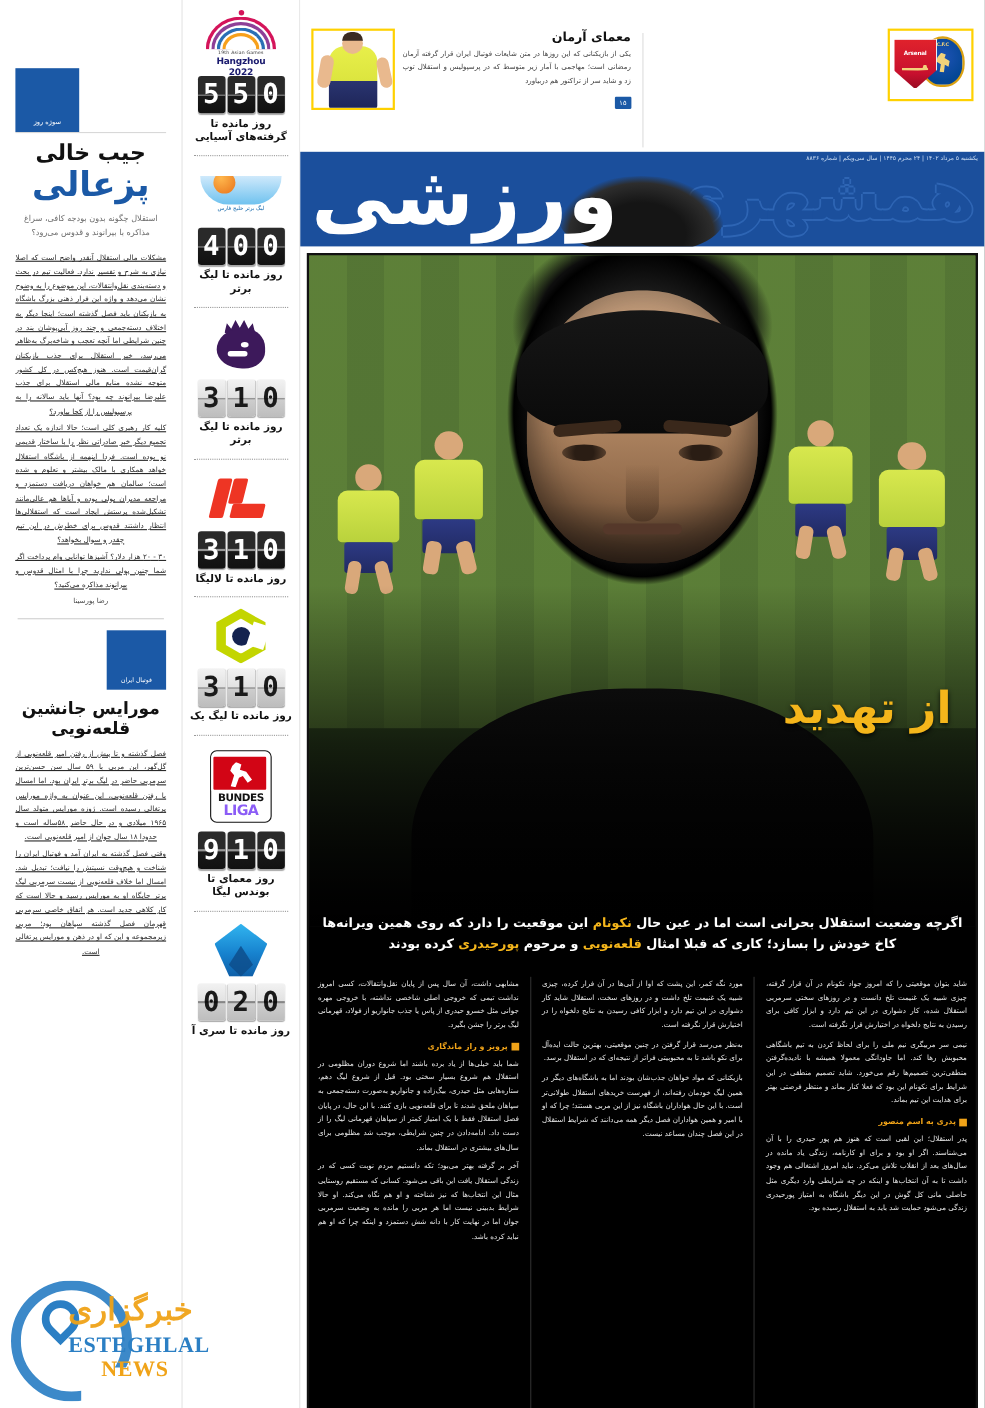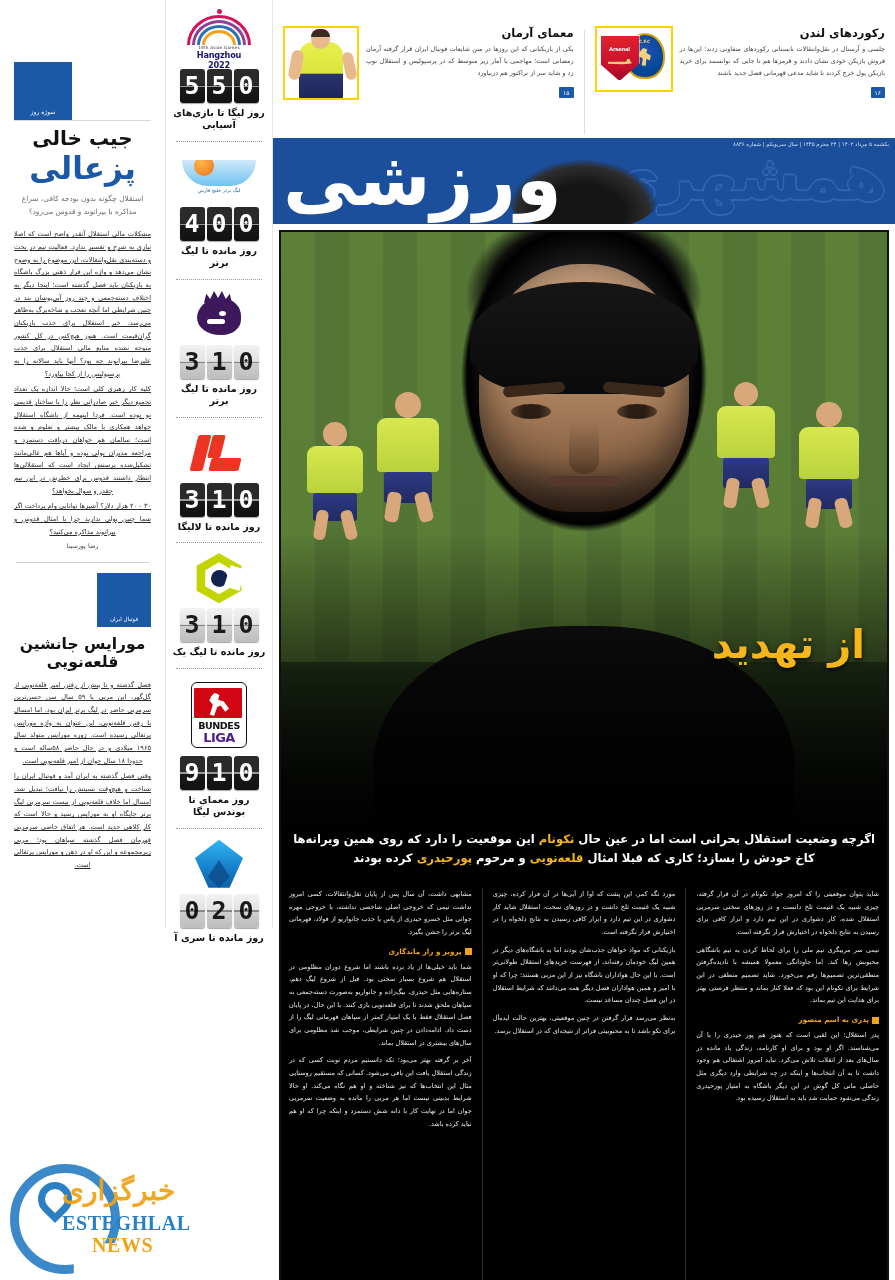--- a/index.html
+++ b/index.html
@@ -52,21 +52,21 @@
     display:flex;align-items:flex-end;justify-content:center;
     color:#fff;font-size:5.6px;padding-bottom:5px;box-sizing:border-box;
   }
   .lc-title2{
     text-align:center;font-size:15.5px;font-weight:bold;color:#111;
     line-height:1.18;margin:8px 0 7px 0;letter-spacing:-.4px;
   }
 
   
   .rail{
-    position:absolute;left:165px;top:0;width:108px;height:928px;
+    position:absolute;left:165px;top:0;width:108px;height:1280px;
     background:#fff;border-right:1px solid #e4e4e4;border-left:1px solid #e4e4e4;
     box-sizing:border-box;padding:6px 4px;
   }
   .cd-block{padding:6px 2px 7px 2px;text-align:center;}
   .cd-sep{
     border-top:1.6px dotted #9a9a9a;margin:2px 6px;height:0;
   }
   .cd-logo{height:54px;display:flex;align-items:center;justify-content:center;margin-bottom:2px;}
   .digits{display:flex;gap:2px;justify-content:center;margin:3px 0 4px 0;}
   .dg{
@@ -153,21 +153,21 @@
     transform:rotate(18deg);}
   .bl-top{
     width:52px;height:34px;background:#d20515;margin:0 auto;border-radius:3px;
     position:relative;border:2px solid #fff;box-sizing:border-box;
   }
   .bl-fig{position:absolute;left:14px;top:5px;width:22px;height:23px;
     background:#fff;clip-path:polygon(30% 0%,52% 10%,46% 30%,72% 38%,96% 70%,78% 82%,
     58% 55%,42% 62%,28% 100%,8% 96%,22% 52%,6% 34%,14% 16%);}
   .bl-t1{font-size:9.5px;font-weight:bold;color:#111;text-align:center;
     letter-spacing:-.4px;direction:ltr;line-height:1.05;margin-top:1px;}
-  .bl-t2{font-size:13px;font-weight:bold;color:#4c1d95;text-align:center;
+  .bl-t2{font-size:13px;font-weight:bold;color:#8b5cf6;text-align:center;
     letter-spacing:-.6px;direction:ltr;line-height:1;}
   .bl-frame{border:1.6px solid #111;border-radius:6px;padding:3px 2px;width:56px;margin:0 auto;box-sizing:border-box;}
 
   
   .sa-logo{width:48px;height:48px;position:relative;}
   .sa-a{
     position:absolute;inset:0;
     background:linear-gradient(180deg,#31b4ef 0%,#1783cf 55%,#0f5fa8 100%);
     clip-path:polygon(50% 0%,100% 38%,72% 100%,28% 100%,0% 38%);
   }
@@ -442,21 +442,21 @@
           </div>
           <div class="ag-t1">19th Asian Games</div>
           <div class="ag-t2">Hangzhou 2022</div>
         </div>
       </div>
       <div class="digits">
         <span class="dg">0</span>
         <span class="dg">5</span>
         <span class="dg">5</span>
       </div>
-      <div class="cd-label">روز لیگا تا بازی‌های آسیایی</div>
+      <div class="cd-label">روز مانده تا گرفته‌های آسیایی</div>
     </div>
     <div class="cd-sep"></div>
 
     <div class="cd-block">
       <div class="cd-logo">
         <div class="pg-logo">
           <div class="pg-wave">
             <div class="pg-ball"></div>
           </div>
           <div class="pg-txt">لیگ برتر خلیج فارس</div>
@@ -555,25 +555,20 @@
         <span class="dg light">2</span>
         <span class="dg light">0</span>
       </div>
       <div class="cd-label">روز مانده تا سری آ</div>
     </div>
   </div>
 
   <div class="topstrip">
 
     <div class="ts-item">
-      <div class="ts-txt">
-        <div class="ts-h">رکوردهای لندن</div>
-        <p class="ts-p">چلسی و آرسنال در نقل‌وانتقالات تابستانی رکوردهای متفاوتی زدند؛ این‌ها در فروش بازیکن خودی نشان دادند و قرمزها هم تا جایی که توانستند برای خرید بازیکن پول خرج کردند تا شاید مدعی قهرمانی فصل جدید باشند</p>
-        <span class="ts-page">۱۶</span>
-      </div>
       <div class="badge-pair">
         <div class="crest che">
           <div class="crest-shape"></div>
           <div class="crest-label">C.F.C</div>
           <div class="che-lion"></div>
         </div>
         <div class="crest ars">
           <div class="crest-shape"></div>
           <div class="crest-label">Arsenal</div>
           <div class="ars-gun"></div>
@@ -674,22 +669,22 @@
             <span class="sq"></span>
             <span>پدری به اسم منصور</span>
           </div>
           <p>پدر استقلال؛ این لقبی است که هنوز هم پور حیدری را با آن می‌شناسند. اگر او بود و برای او کارنامه، زندگی یاد مانده در سال‌های بعد از انقلاب تلاش می‌کرد. نباید امروز اشتغالی هم وجود داشت تا به آن انتخاب‌ها و اینکه در چه شرایطی وارد دیگری مثل حاصلی مانی کل گوش در این دیگر باشگاه به امتیاز پورحیدری زندگی می‌شود حمایت شد باید به استقلال رسیده بود.</p>
         </div>
 
         <div class="col-div"></div>
 
         <div class="col">
           <p>مورد نگه کمر، این پشت که اوا از آبی‌ها در آن فرار کرده، چیزی شبیه یک غنیمت تلخ داشت و در روزهای سخت، استقلال شاید کار دشواری در این تیم دارد و ابزار کافی رسیدن به نتایج دلخواه را در اختیارش قرار نگرفته است.</p>
+          <p>به‌نظر می‌رسد قرار گرفتن در چنین موقعیتی، بهترین حالت ایده‌آل برای نکو باشد تا به محبوبیتی فراتر از نتیجه‌ای که در استقلال برسد.</p>
           <p>بازیکنانی که مواد خواهان جذب‌شان بودند اما به باشگاه‌های دیگر در همین لیگ خودمان رفته‌اند، از فهرست خریدهای استقلال طولانی‌تر است. با این حال هواداران باشگاه نیز از این مربی هستند؛ چرا که او با امیر و همین هواداران فصل دیگر همه می‌دانند که شرایط استقلال در این فصل چندان مساعد نیست.</p>
-          <p>به‌نظر می‌رسد قرار گرفتن در چنین موقعیتی، بهترین حالت ایده‌آل برای نکو باشد تا به محبوبیتی فراتر از نتیجه‌ای که در استقلال برسد.</p>
         </div>
 
         <div class="col-div"></div>
 
         <div class="col">
           <p>مشابهی داشت، آن سال پس از پایان نقل‌وانتقالات، کسی امروز نداشت تیمی که خروجی اصلی شاخصی نداشته، با خروجی مهره جوانی مثل خسرو حیدری از پاس یا جذب جانواریو از فولاد، قهرمانی لیگ برتر را جشن بگیرد.</p>
           <div class="sub-k">
             <span class="sq"></span>
             <span>پرویز و راز ماندگاری</span>
           </div>

